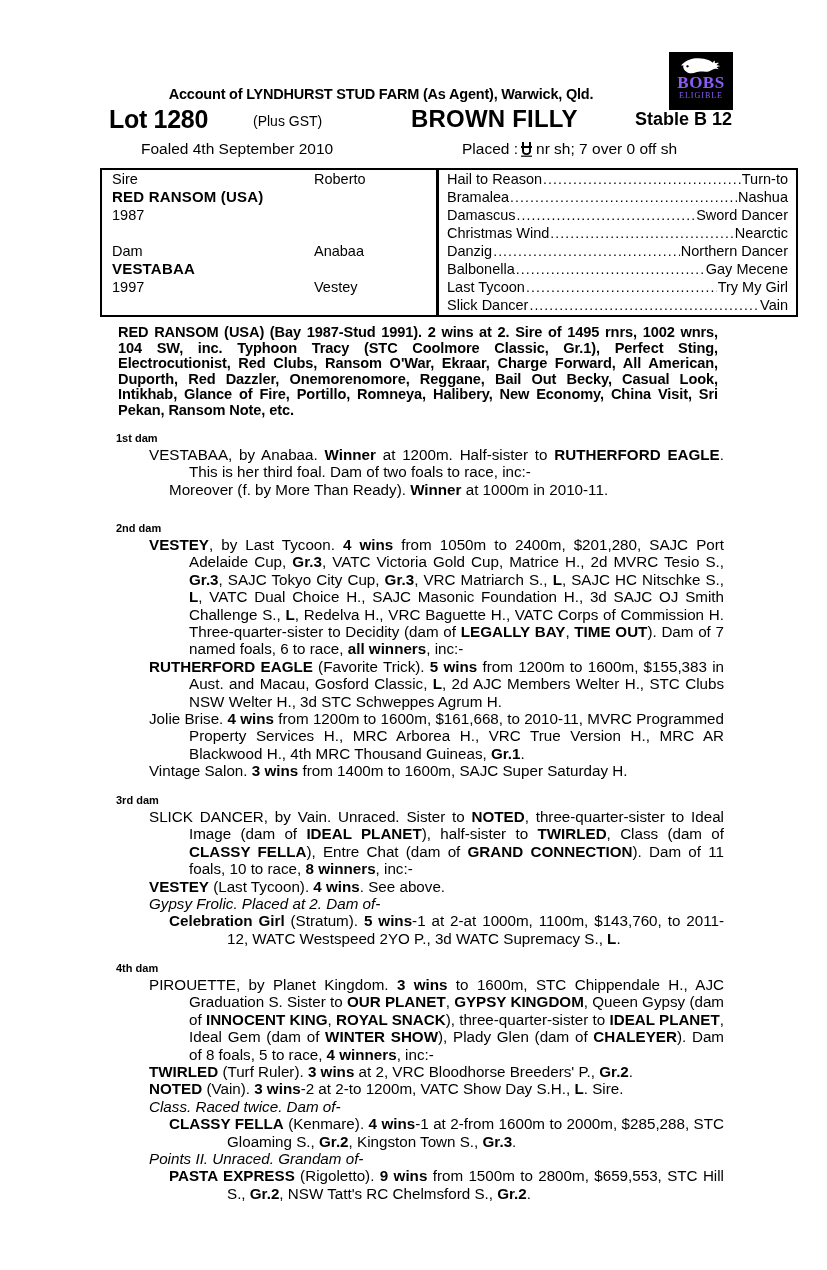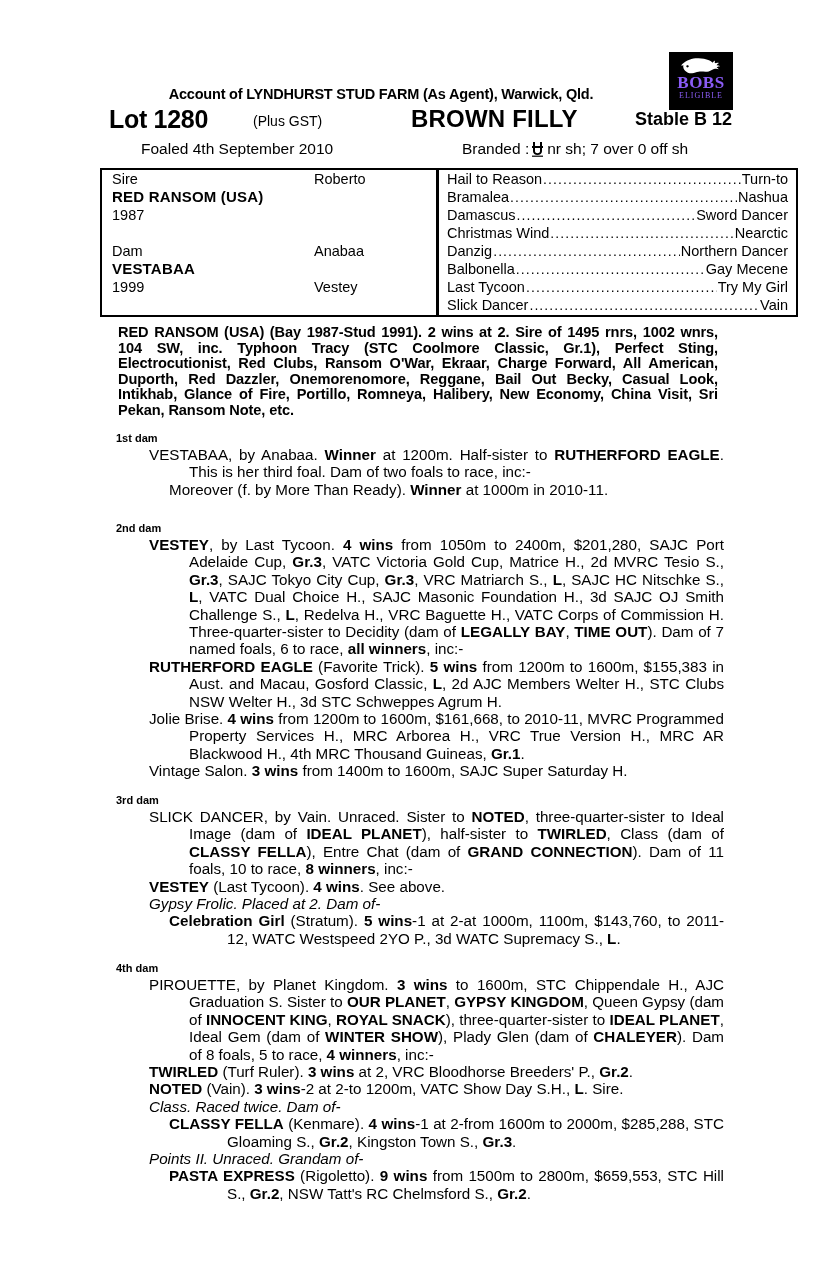--- a/index.html
+++ b/index.html
@@ -258,21 +258,21 @@
   <div class="lot-line">
     <span class="lot-number">Lot 1280</span>
     <span class="lot-gst">(Plus GST)</span>
     <span class="colour-sex">BROWN FILLY</span>
     <span class="stable">Stable B 12</span>
   </div>
 
   <div class="foaled-line">
     <span class="foaled-text">Foaled 4th September 2010</span>
     <span class="branded-text">
-      <span>Branded :</span><svg class="brand-glyph" viewBox="0 0 15 16">
+      <span>Placed :</span><svg class="brand-glyph" viewBox="0 0 15 16">
           <path fill="#000" d="M3 1h2v4h5V1h2v4h1v2h-1v3.2c0 2.2-2 3.8-4.5 3.8S3 12.4 3 10.2V7H2V5h1V1zm2 6v3.2c0 1.2 1.1 2 2.5 2s2.5-.8 2.5-2V7H5z"></path>
           <rect x="2" y="14.6" width="11" height="1.2" fill="#000"></rect>
         </svg><span>nr sh; 7 over 0 off sh</span>
     </span>
   </div>
 
   <div class="ped-table">
     <div class="ped-divider"></div>
 
     <div class="ped-left">
@@ -289,21 +289,21 @@
       </div>
       <div class="ped-row"></div>
       <div class="ped-row">
         <span class="c1">Dam</span>
         <span class="c2">Anabaa</span>
       </div>
       <div class="ped-row">
         <span class="c1 ped-name">VESTABAA</span>
       </div>
       <div class="ped-row">
-        <span class="c1">1999</span>
+        <span class="c1">1997</span>
         <span class="c2">Vestey</span>
       </div>
       <div class="ped-row"></div>
     </div>
 
     <div class="ped-right">
       <div class="ped-row">
         <span class="gp-left">Hail to Reason</span>
         <span class="gp-dots">...................................................................</span>
         <span class="gp-right">Turn-to</span>

